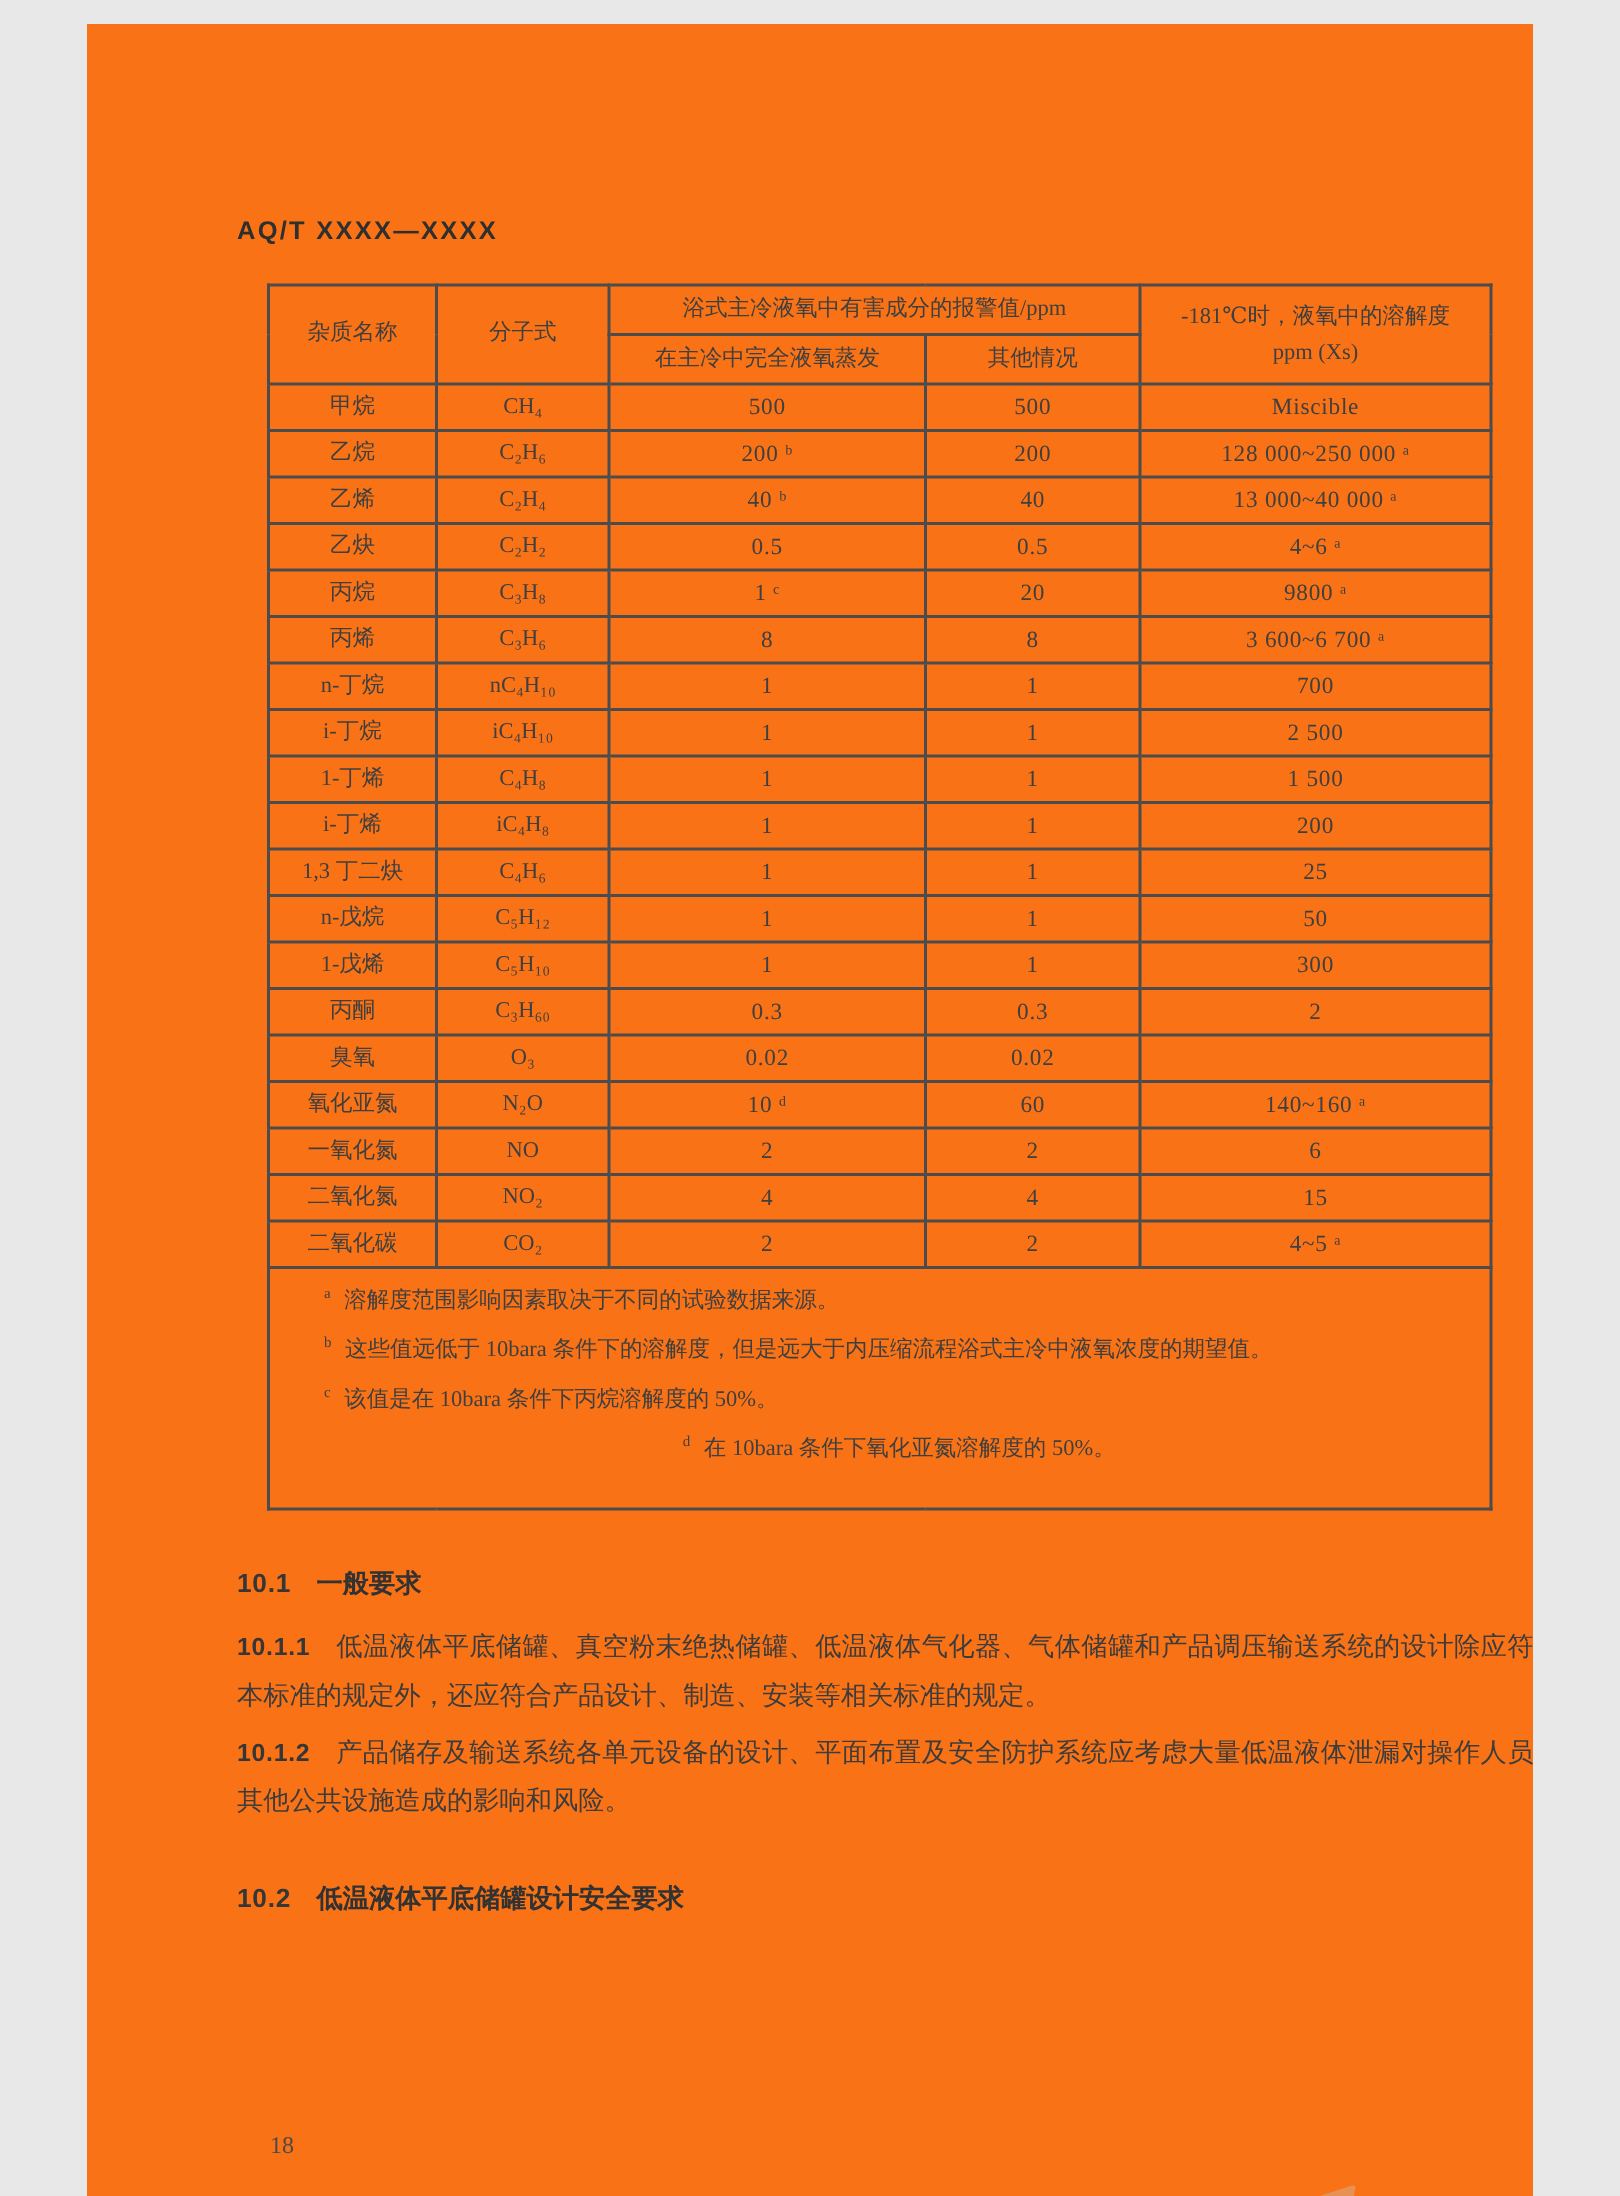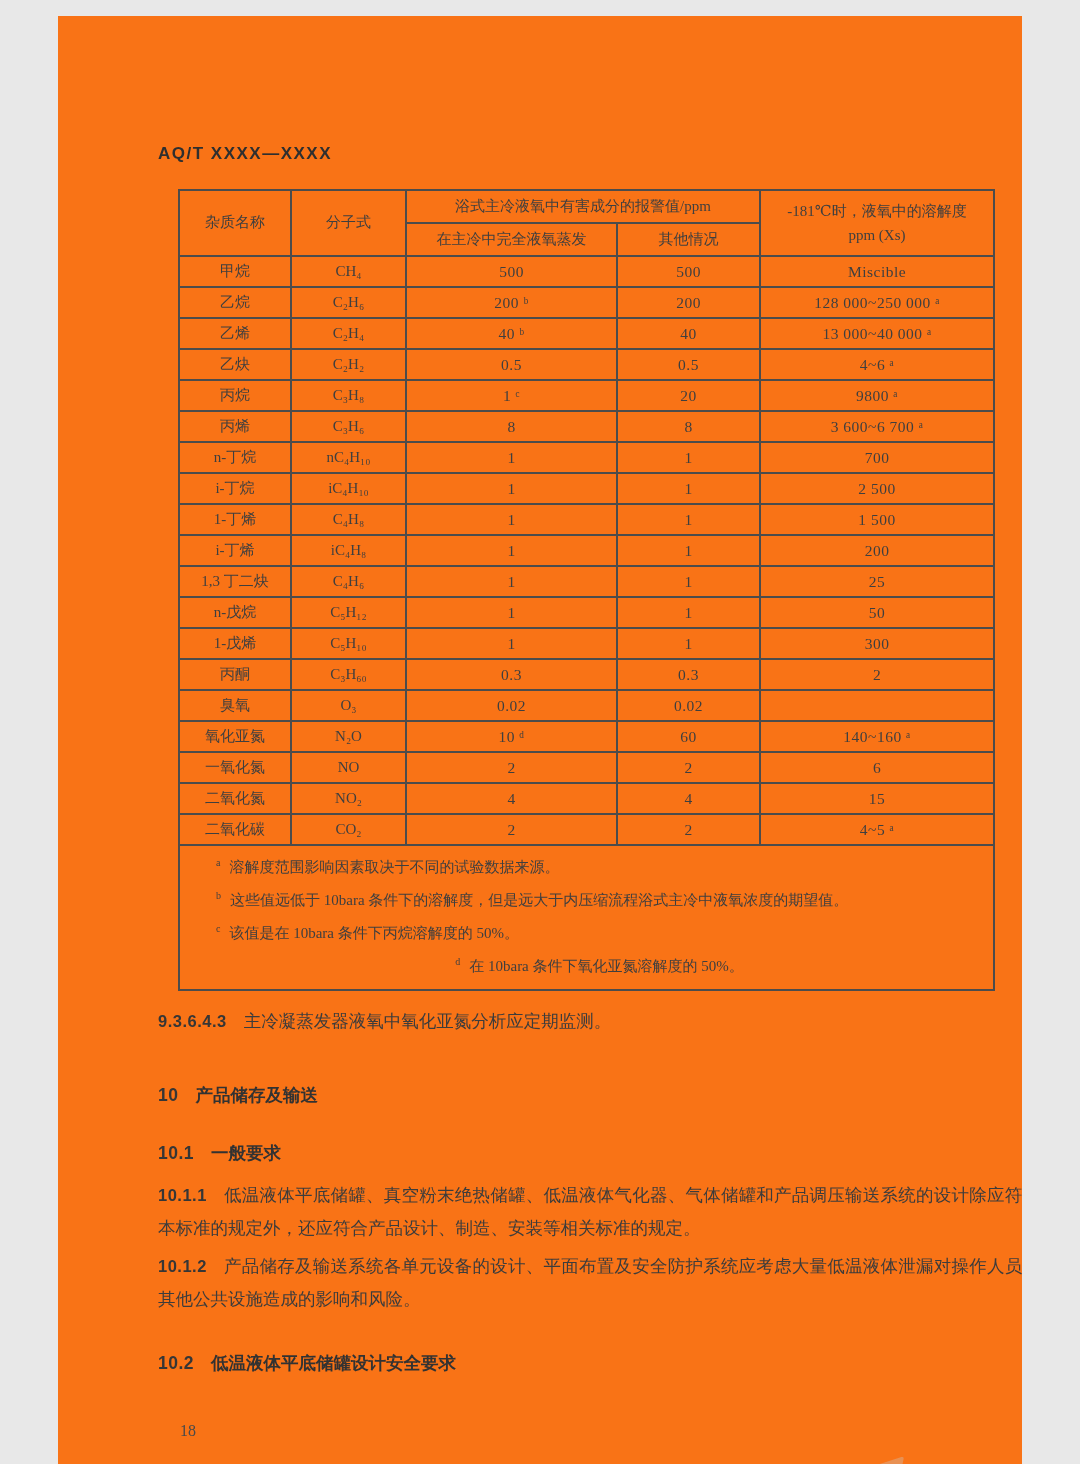--- a/index.html
+++ b/index.html
@@ -41,21 +41,21 @@
     overflow:hidden;
     white-space:nowrap;
   }
   .std-table thead th { height:27px; font-size:15px; }
   .std-table .sol-head { line-height:1.6; }
   .std-table td.val { font-size:15.5px; letter-spacing:0.5px; }
   .std-table td.formula { font-size:15px;text-align:center; }
   .std-table td.fn-cell {
     text-align:left;
     white-space:normal;
-    padding:10px 10px 12px 36px;
+    padding:10px 10px 28px 36px;
     height:auto;
     font-size:15px;
   }
   .footnote { margin:0 0 11px 0; line-height:1.4; }
   .footnote:last-child { margin-bottom:0;text-align:center; }
   .fn-marker {
     vertical-align:super;
     font-size:10px;
     margin-right:9px;
     font-family:"Liberation Serif","DejaVu Serif",serif;
@@ -309,27 +309,21 @@
               </div>
             </div>
         </td>
       </tr>
     </tbody>
   </table>
 
   <div class="content">
 
 
-      <div class="block clause">
-        <span class="blk-num">9.3.6.4.3</span><span class="blk-text">主冷凝蒸发器液氧中氧化亚氮分析应定期监测。</span>
-      </div>
-
-      <div class="block heading1">
-        <span class="blk-num">10</span><span class="blk-text">产品储存及输送</span>
-      </div>
+
 
       <div class="block heading2">
         <span class="blk-num">10.1</span><span class="blk-text">一般要求</span>
       </div>
 
       <div class="block clause">
         <span class="blk-num">10.1.1</span><span class="blk-text">低温液体平底储罐、真空粉末绝热储罐、低温液体气化器、气体储罐和产品调压输送系统的设计除应符合本标准的规定外，还应符合产品设计、制造、安装等相关标准的规定。</span>
       </div>
 
       <div class="block clause">

